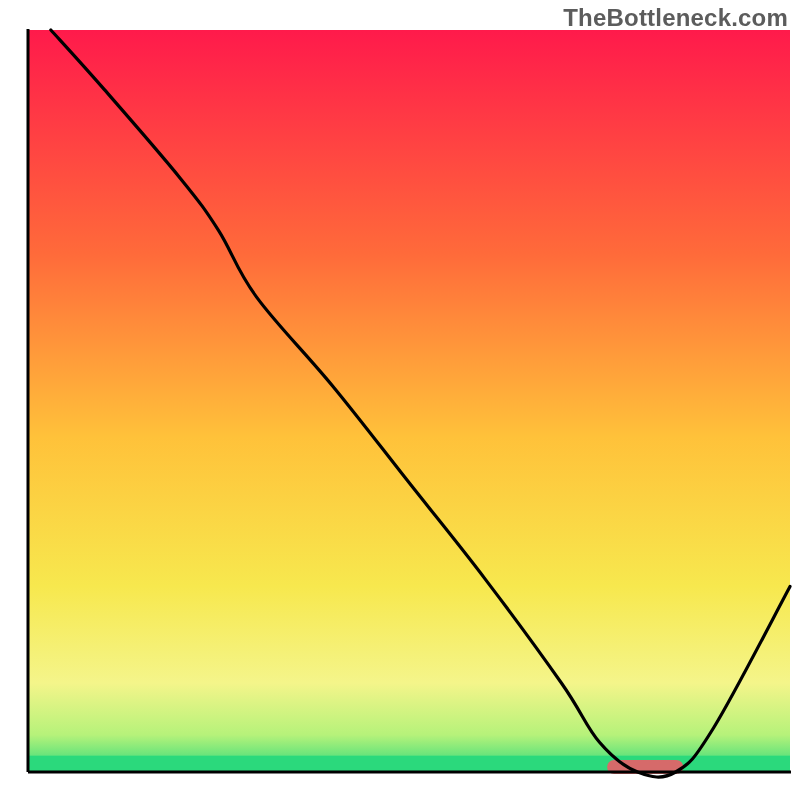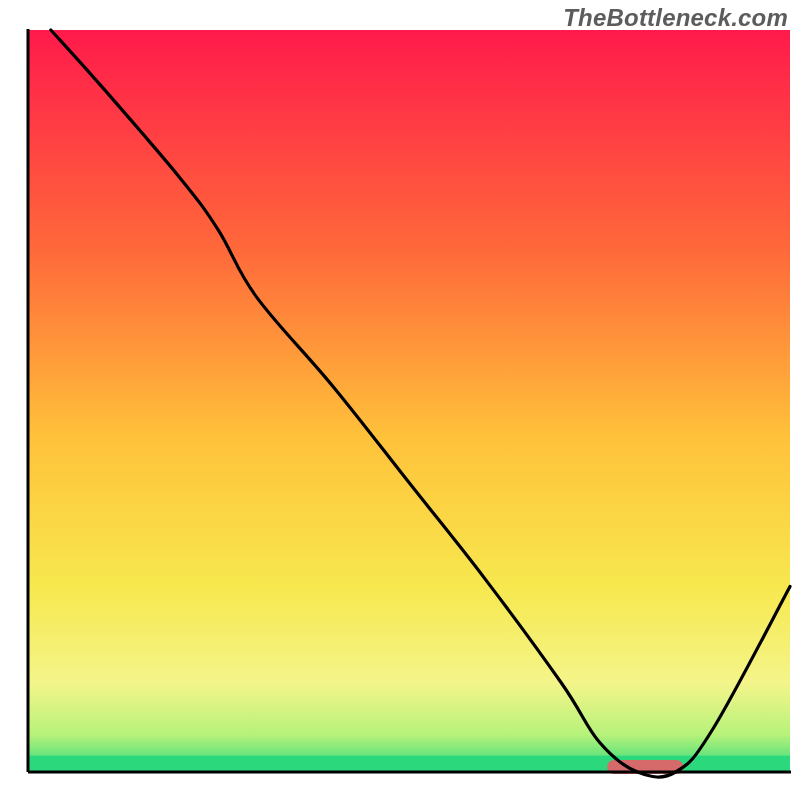--- a/index.html
+++ b/index.html
@@ -7,21 +7,20 @@
     padding: 0;
     width: 800px;
     height: 800px;
     background: #ffffff;
     font-family: Arial, Helvetica, sans-serif;
   }
   .container {
     position: relative;
     width: 800px;
     height: 800px;
-    font-style: italic;
   }
   .watermark {
     position: absolute;
     top: 4px;
     right: 12px;
     font-size: 24px;
     font-weight: 600;
     color: #5c5c5c;
     letter-spacing: 0.2px;
   }

